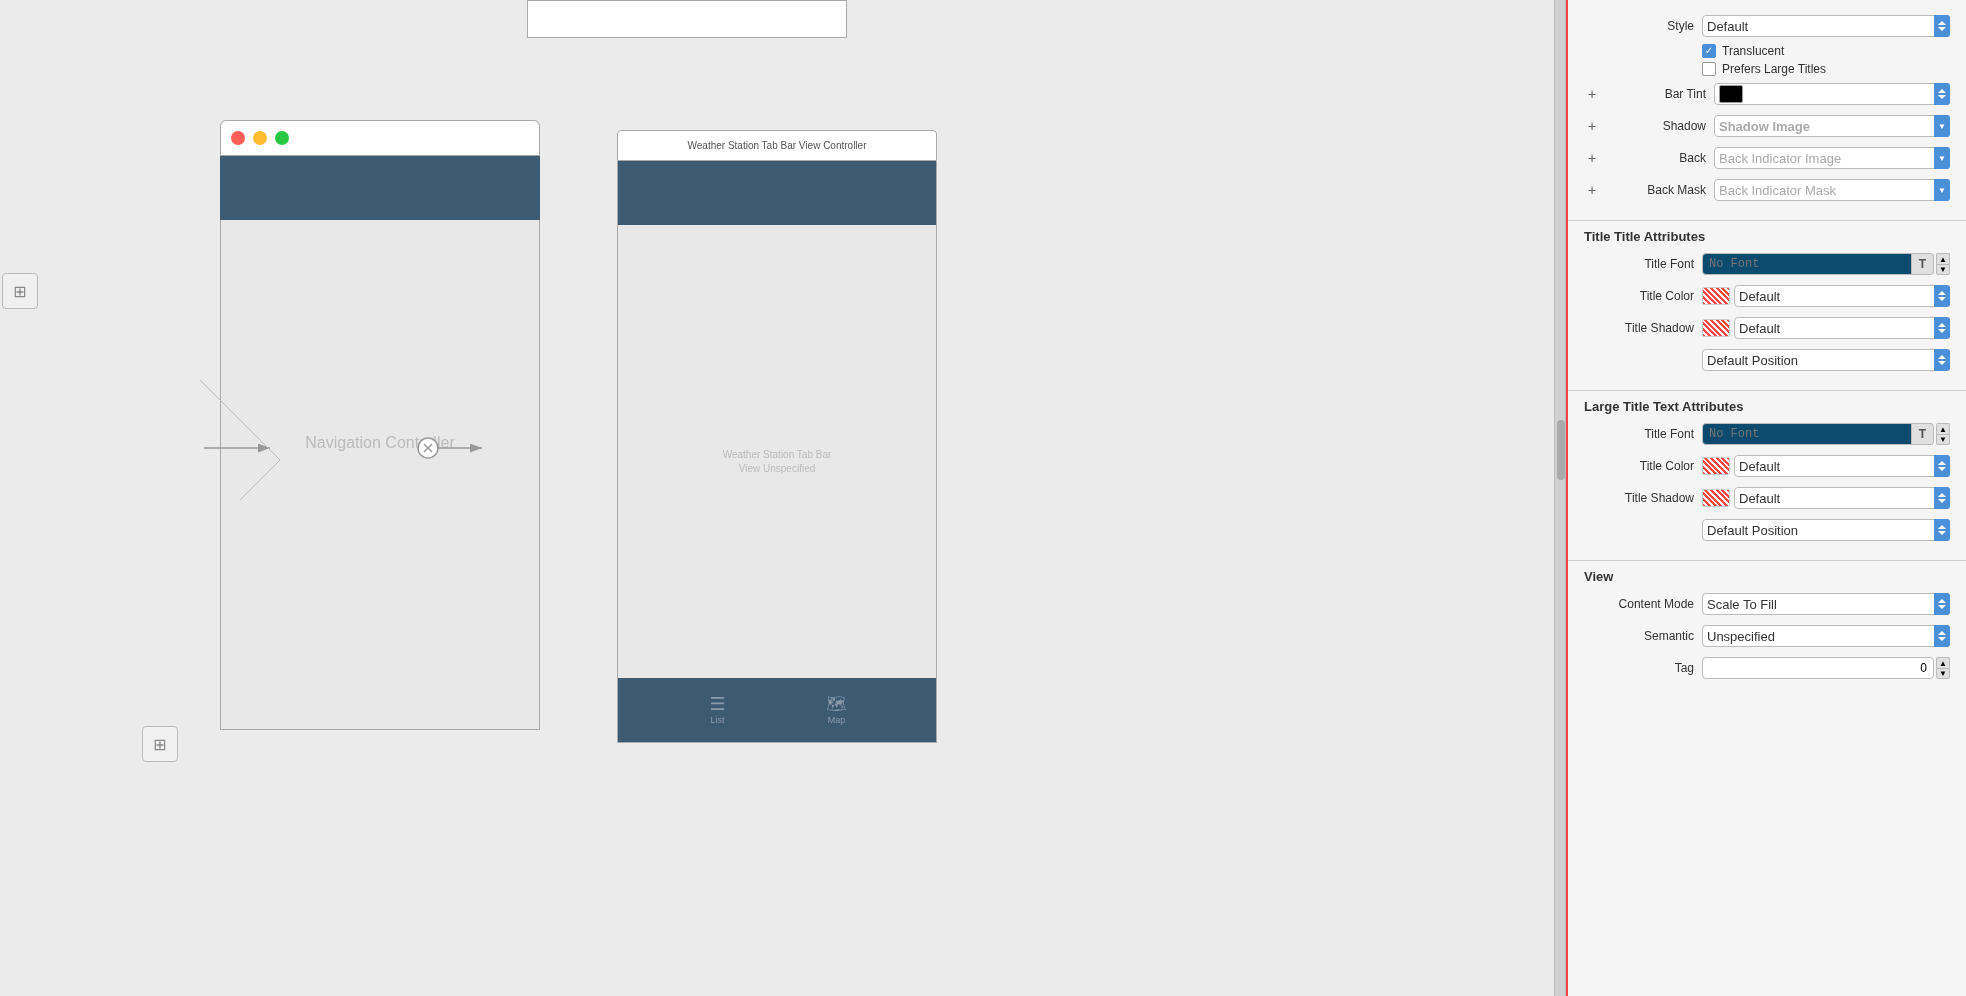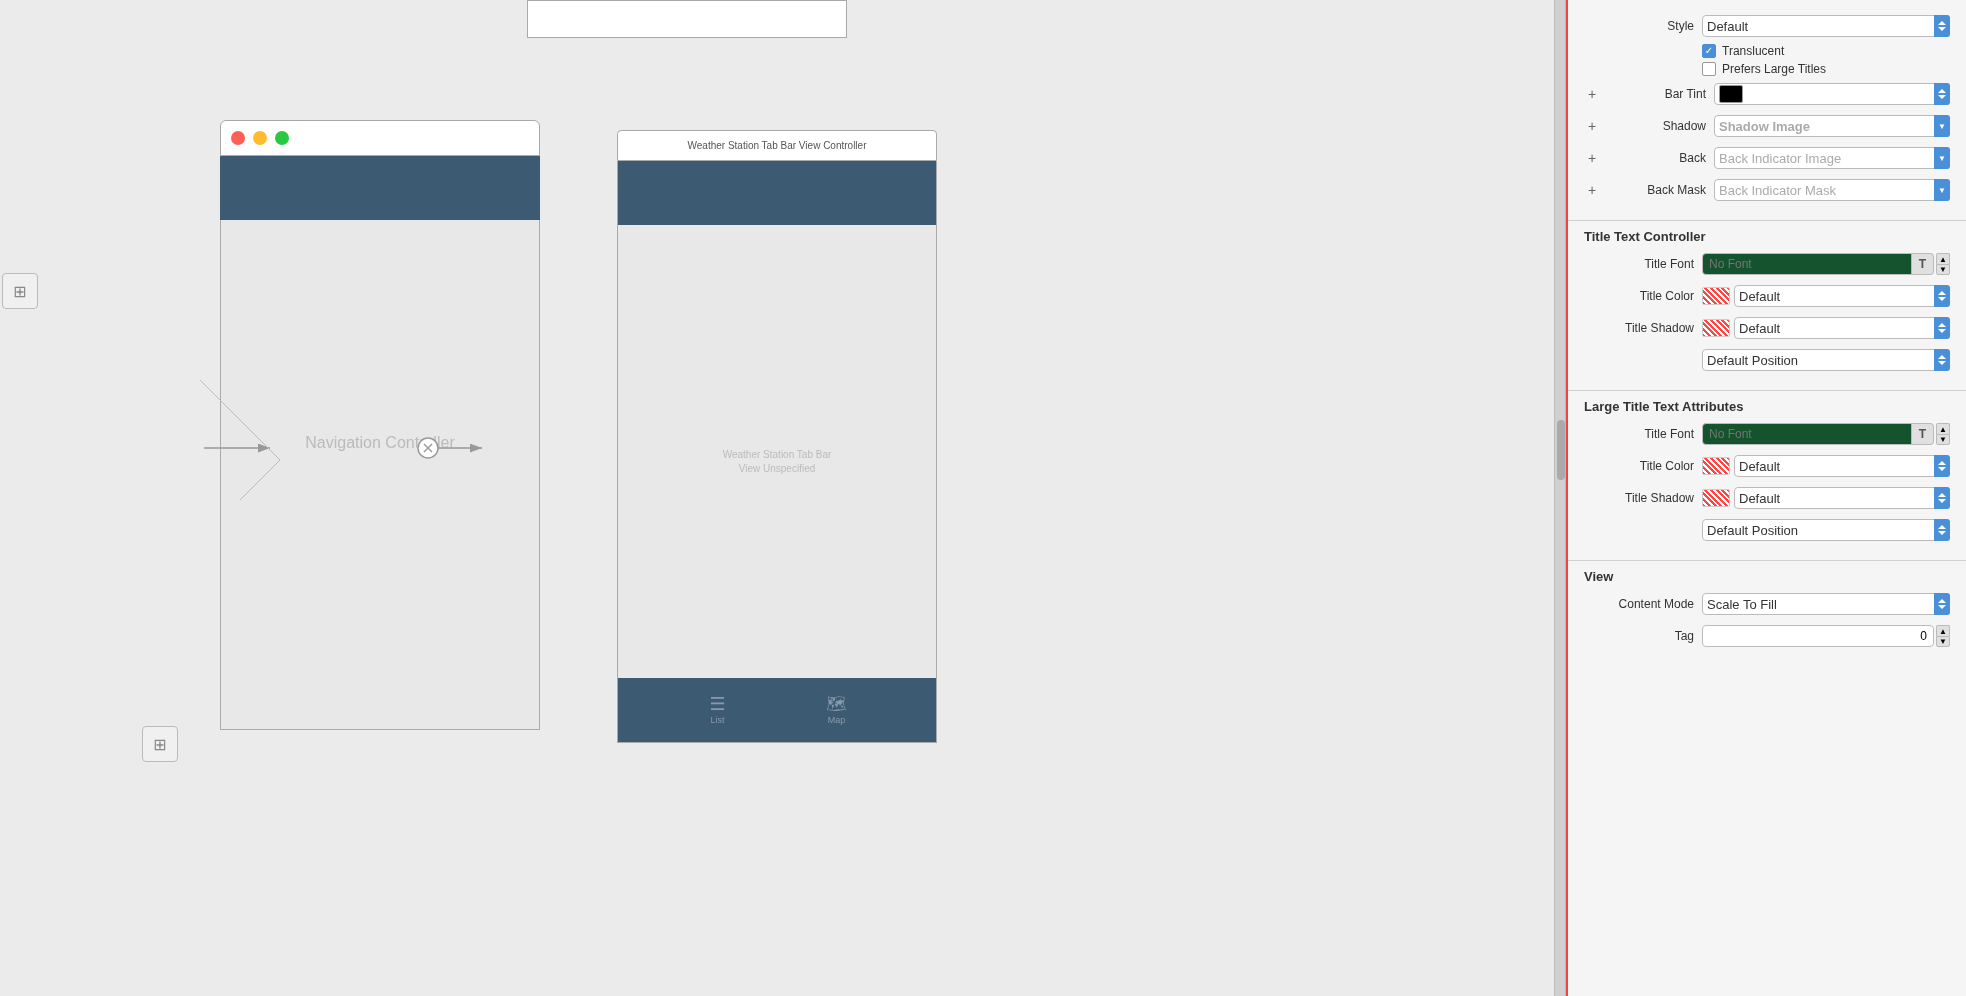--- a/index.html
+++ b/index.html
@@ -240,24 +240,25 @@
     .font-input-wrapper {
       flex: 1;
       display: flex;
       align-items: center;
     }
     .font-text-input {
       flex: 1;
       height: 22px;
       border: 1px solid #bbb;
       border-radius: 4px 0 0 4px;
-      background: #14532d;
+      background: #0c4a6e;
       font-size: 12px;
       padding: 0 6px;
       color: #999;
+      font-family: Liberation Mono, monospace;
     }
     .font-T-btn {
       width: 22px;
       height: 22px;
       background: #e0e0e0;
       border: 1px solid #bbb;
       border-left: none;
       border-radius: 0 4px 4px 0;
       display: flex;
       align-items: center;
@@ -601,21 +602,21 @@
       <span class="inspector-label" style="min-width:100px;">Back Mask</span>
       <div class="inspector-control">
         <div class="select-control">
           <span class="select-text" style="color:#aaa;">Back Indicator Mask</span>
           <div class="select-arrow-single"></div>
         </div>
       </div>
     </div>
   </div>
 
-  <div class="section-title">Title Text Controller</div>
+  <div class="section-title">Title Title Attributes</div>
   <div class="inspector-section">
 
     <div class="inspector-row">
       <span class="inspector-label">Title Font</span>
       <div class="inspector-control font-input-wrapper">
         <input class="font-text-input" type="text" placeholder="No Font" style="">
         <div class="font-T-btn">T</div>
         <div class="stepper">
           <div class="stepper-up">▲</div>
           <div class="stepper-down">▼</div>
@@ -710,20 +711,29 @@
     <div class="inspector-row">
       <span class="inspector-label">Content Mode</span>
       <div class="inspector-control">
         <div class="select-control">
           <span class="select-text">Scale To Fill</span>
           <div class="select-arrow"></div>
         </div>
       </div>
     </div>
 
+    <div class="inspector-row">
+      <span class="inspector-label">Semantic</span>
+      <div class="inspector-control">
+        <div class="select-control">
+          <span class="select-text">Unspecified</span>
+          <div class="select-arrow"></div>
+        </div>
+      </div>
+    </div>
 
     <div class="inspector-row">
       <span class="inspector-label">Tag</span>
       <div class="inspector-control">
         <div class="number-input-wrapper">
           <input class="number-input" type="text" value="0" style="">
           <div class="stepper">
             <div class="stepper-up">▲</div>
             <div class="stepper-down">▼</div>
           </div>

